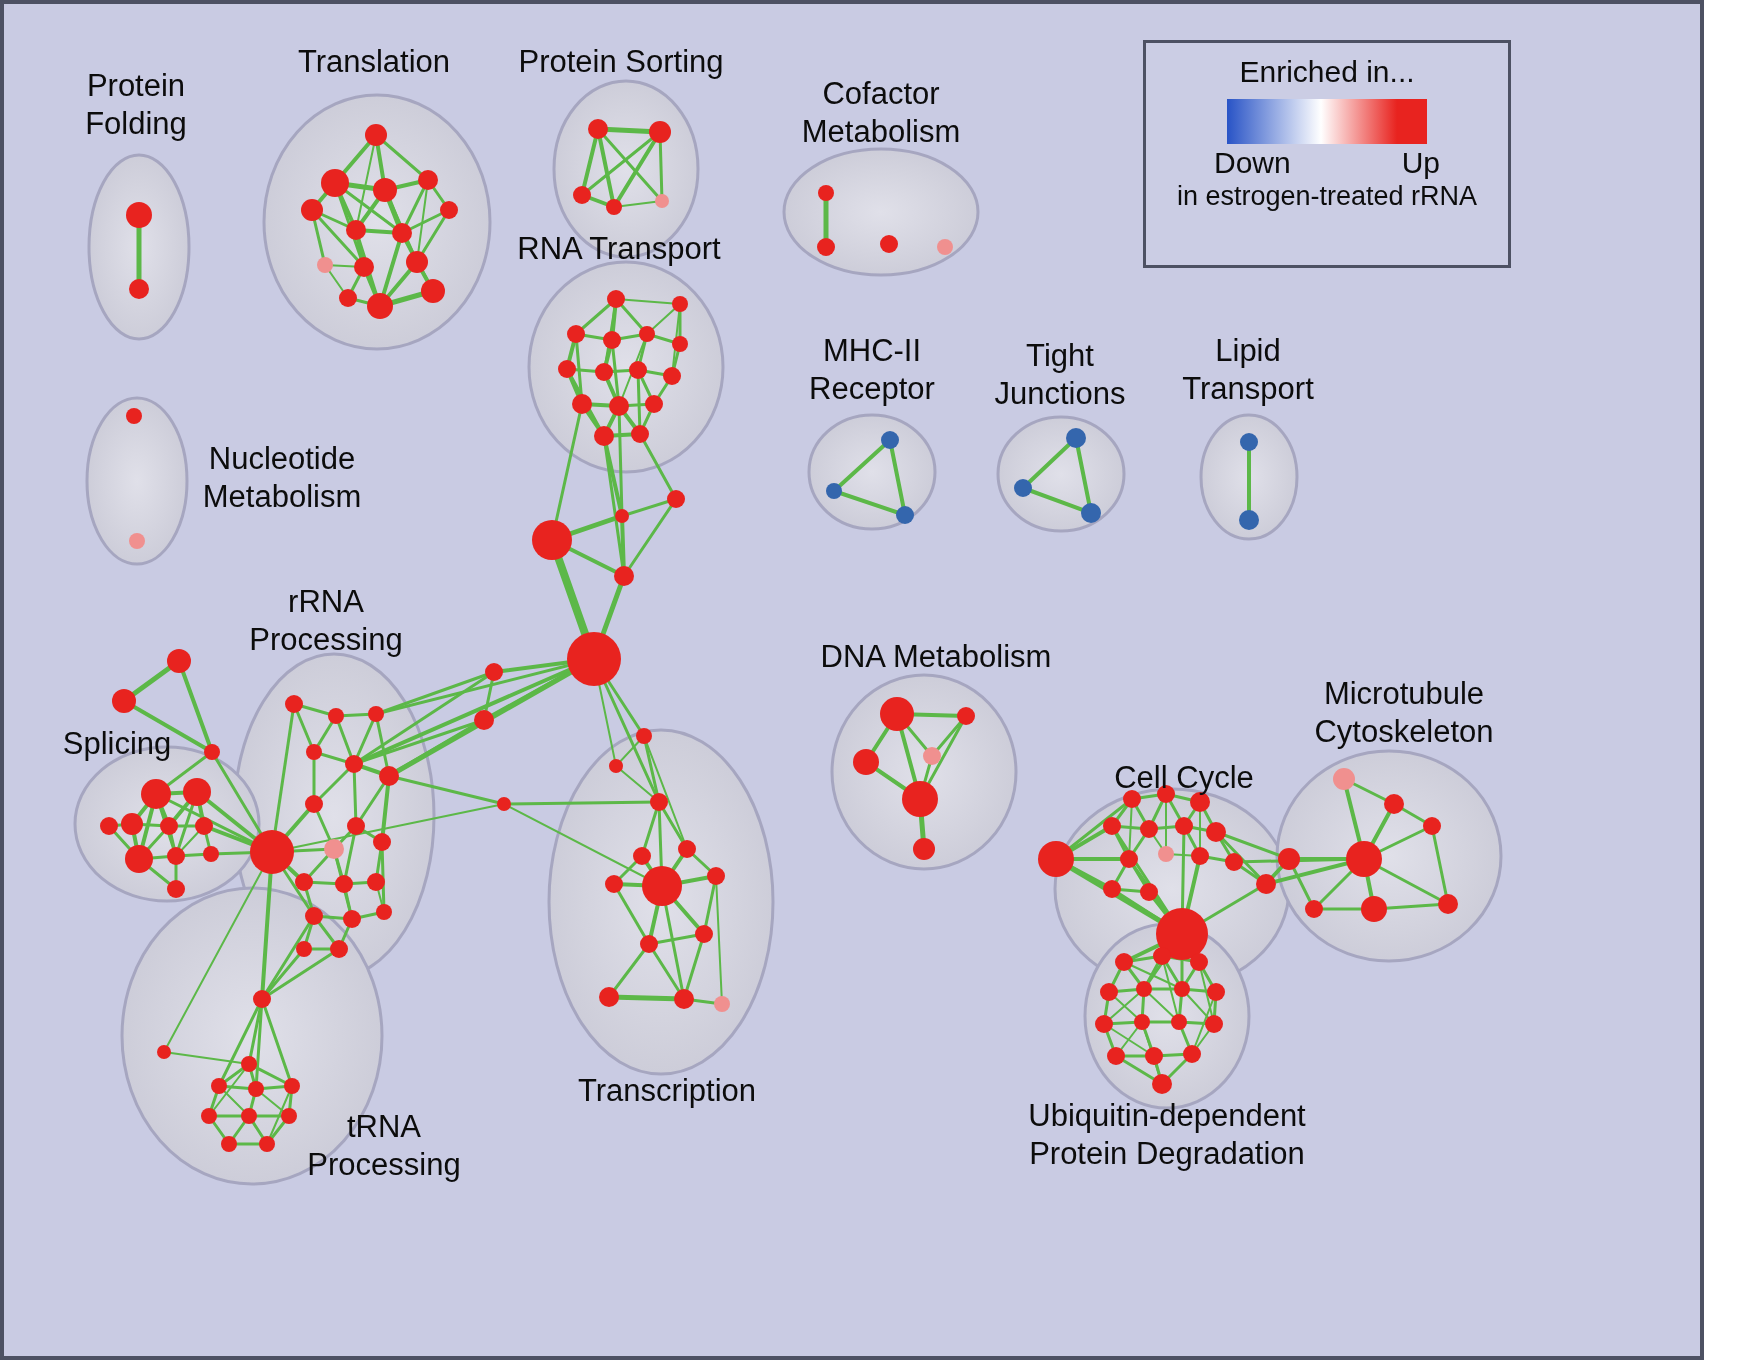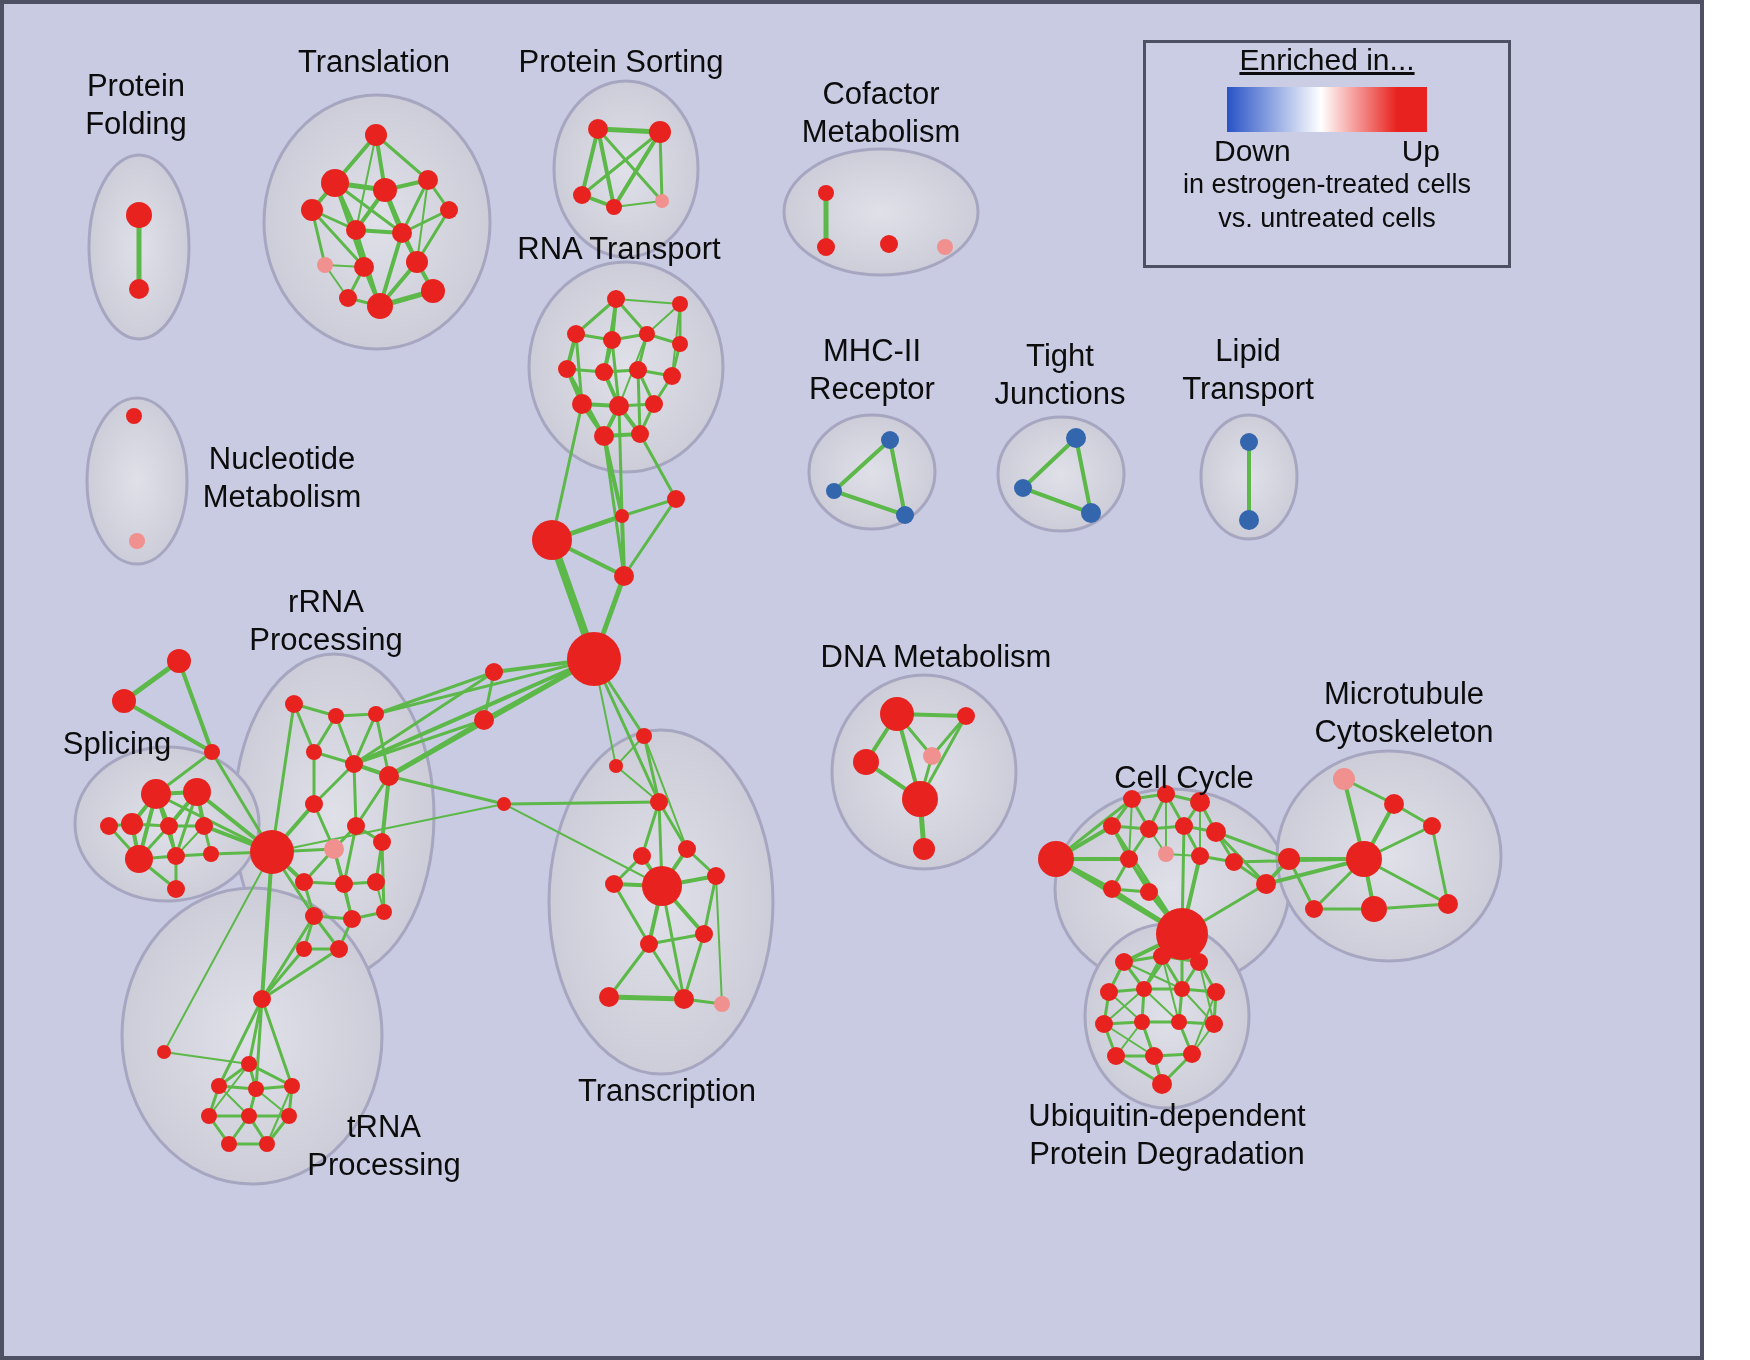--- a/index.html
+++ b/index.html
@@ -20,21 +20,21 @@
   }
   .legend {
     position: absolute;
     left: 1139px; top: 36px;
     width: 368px; height: 228px;
     border: 3px solid var(--border, #4d5163);
     box-sizing: border-box;
     background: var(--legend-bg, #cbcde4);
     text-align: center;
   }
-  .legend-title { font-size: 30px; margin-top: 0; color:#0c0c0c;text-decoration:underline; }
+  .legend-title { font-size: 30px; margin-top: 12px; color:#0c0c0c; }
   .legend-gradient {
     width: 200px; height: 45px;
     margin: 10px auto 2px auto;
   }
   .legend-endpoints {
     display: flex; justify-content: space-between;
     padding: 0 68px; font-size: 30px; color:#0c0c0c;
   }
   .legend-caption { font-size: 27px; line-height: 1.25; color:#0c0c0c; }
 </style>
@@ -609,17 +609,16 @@
       </g>
     </svg>
 
   <div class="legend">
     <div class="legend-title">Enriched in...</div>
     <div class="legend-gradient" id="legend-gradient" style="background: linear-gradient(to right, rgb(40, 83, 198) 0%, rgb(255, 255, 255) 47%, rgb(232, 35, 31) 85%);"></div>
     <div class="legend-endpoints">
       <span>Down</span>
       <span>Up</span>
     </div>
-    <div class="legend-caption">in estrogen-treated cells</div>
-    <div class="legend-caption">vs. untreated cells</div>
+    <div class="legend-caption">in estrogen-treated rRNA</div>
   </div>
 
 </div>
 
 </body></html>

